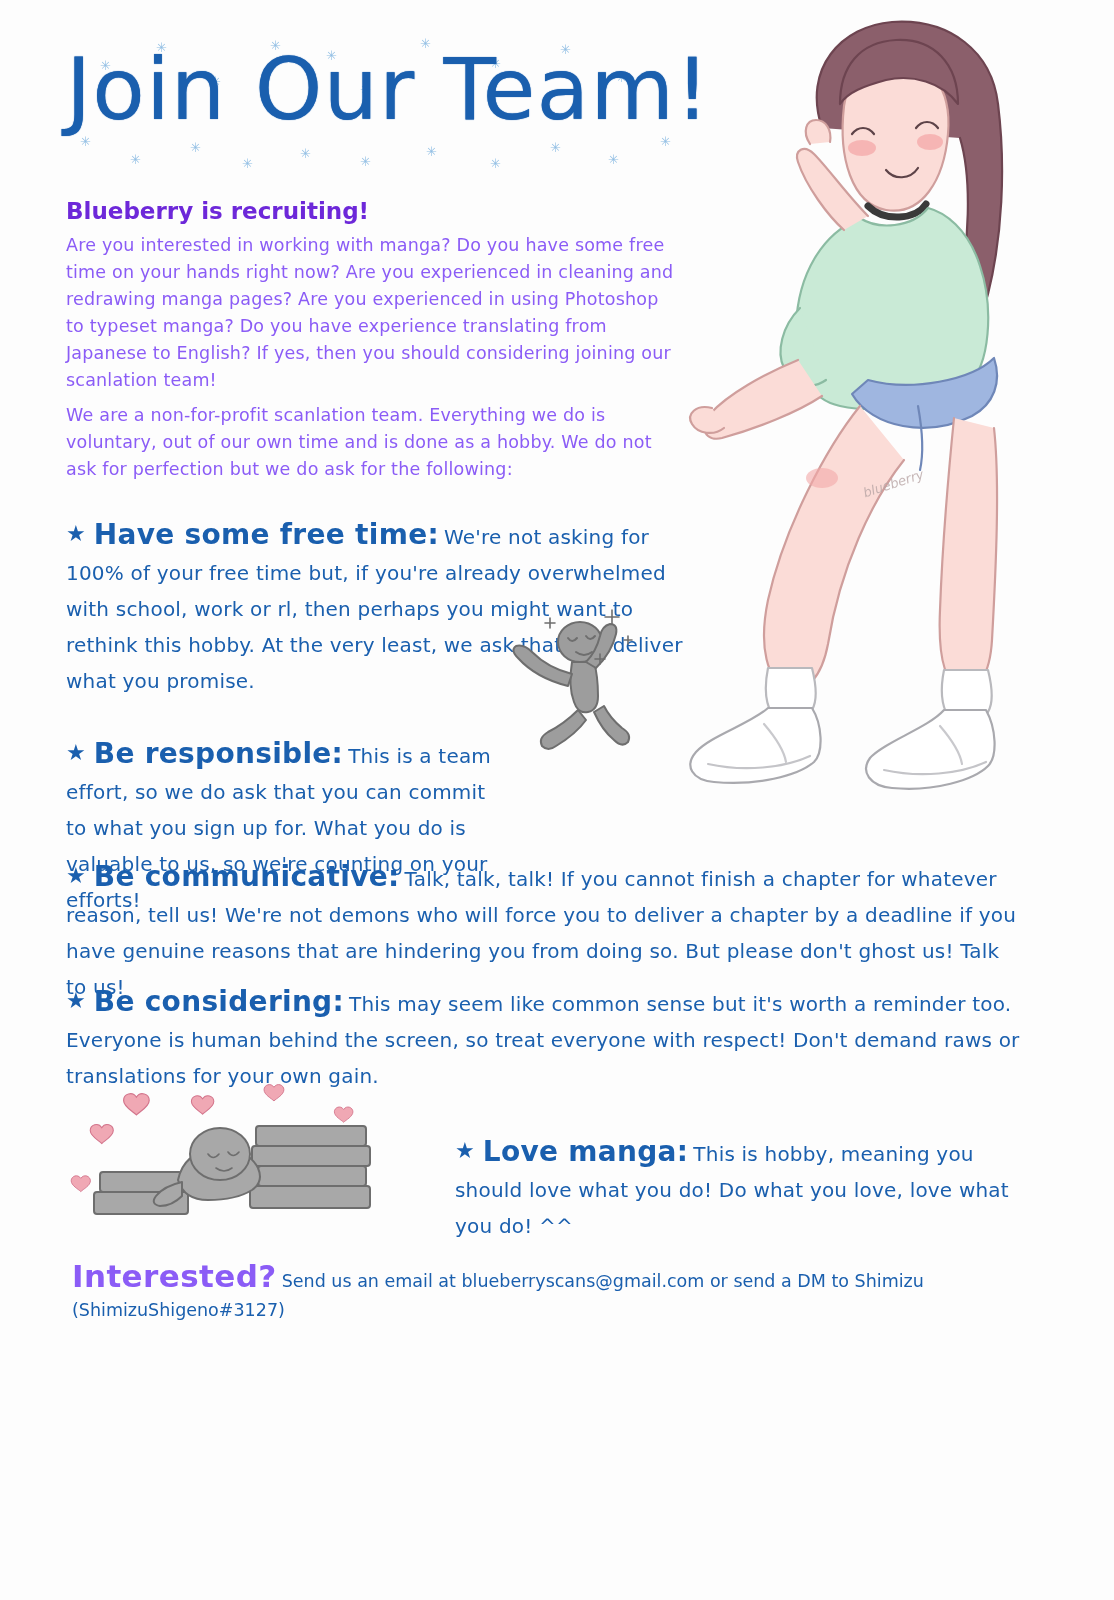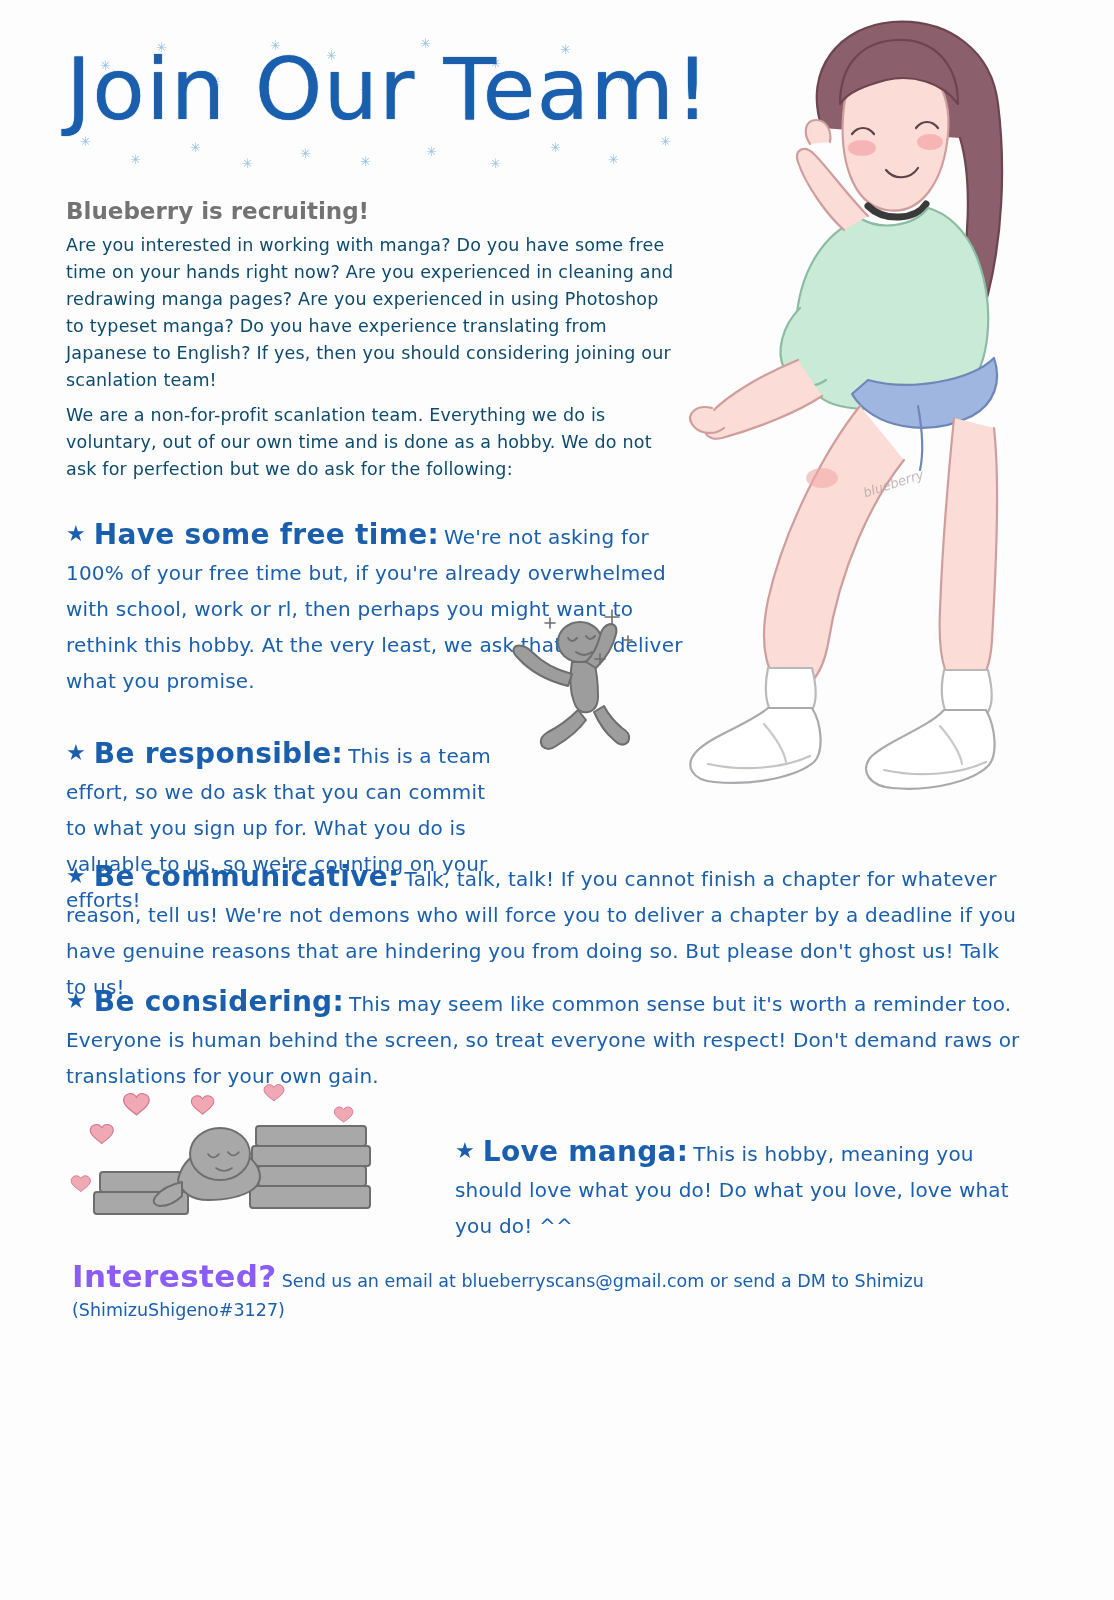--- a/index.html
+++ b/index.html
@@ -51,28 +51,28 @@
     opacity: .85;
   }
 
   
   .sub-head {
     position: absolute;
     left: 66px;
     top: 198px;
     font-size: 23px;
     font-weight: bold;
-    color: #737373;
+    color: #6d28d9;
   }
 
   .para {
     position: absolute;
     font-size: 17.5px;
     line-height: 27px;
-    color: #0c4a6e;
+    color: #8b5cf6;
     letter-spacing: .2px;
   }
   #para1 { left: 66px; top: 232px; width: 610px; }
   #para2 { left: 66px; top: 402px; width: 610px; }
 
   
   .bullet {
     position: absolute;
     color: #1a5fae;
   }

